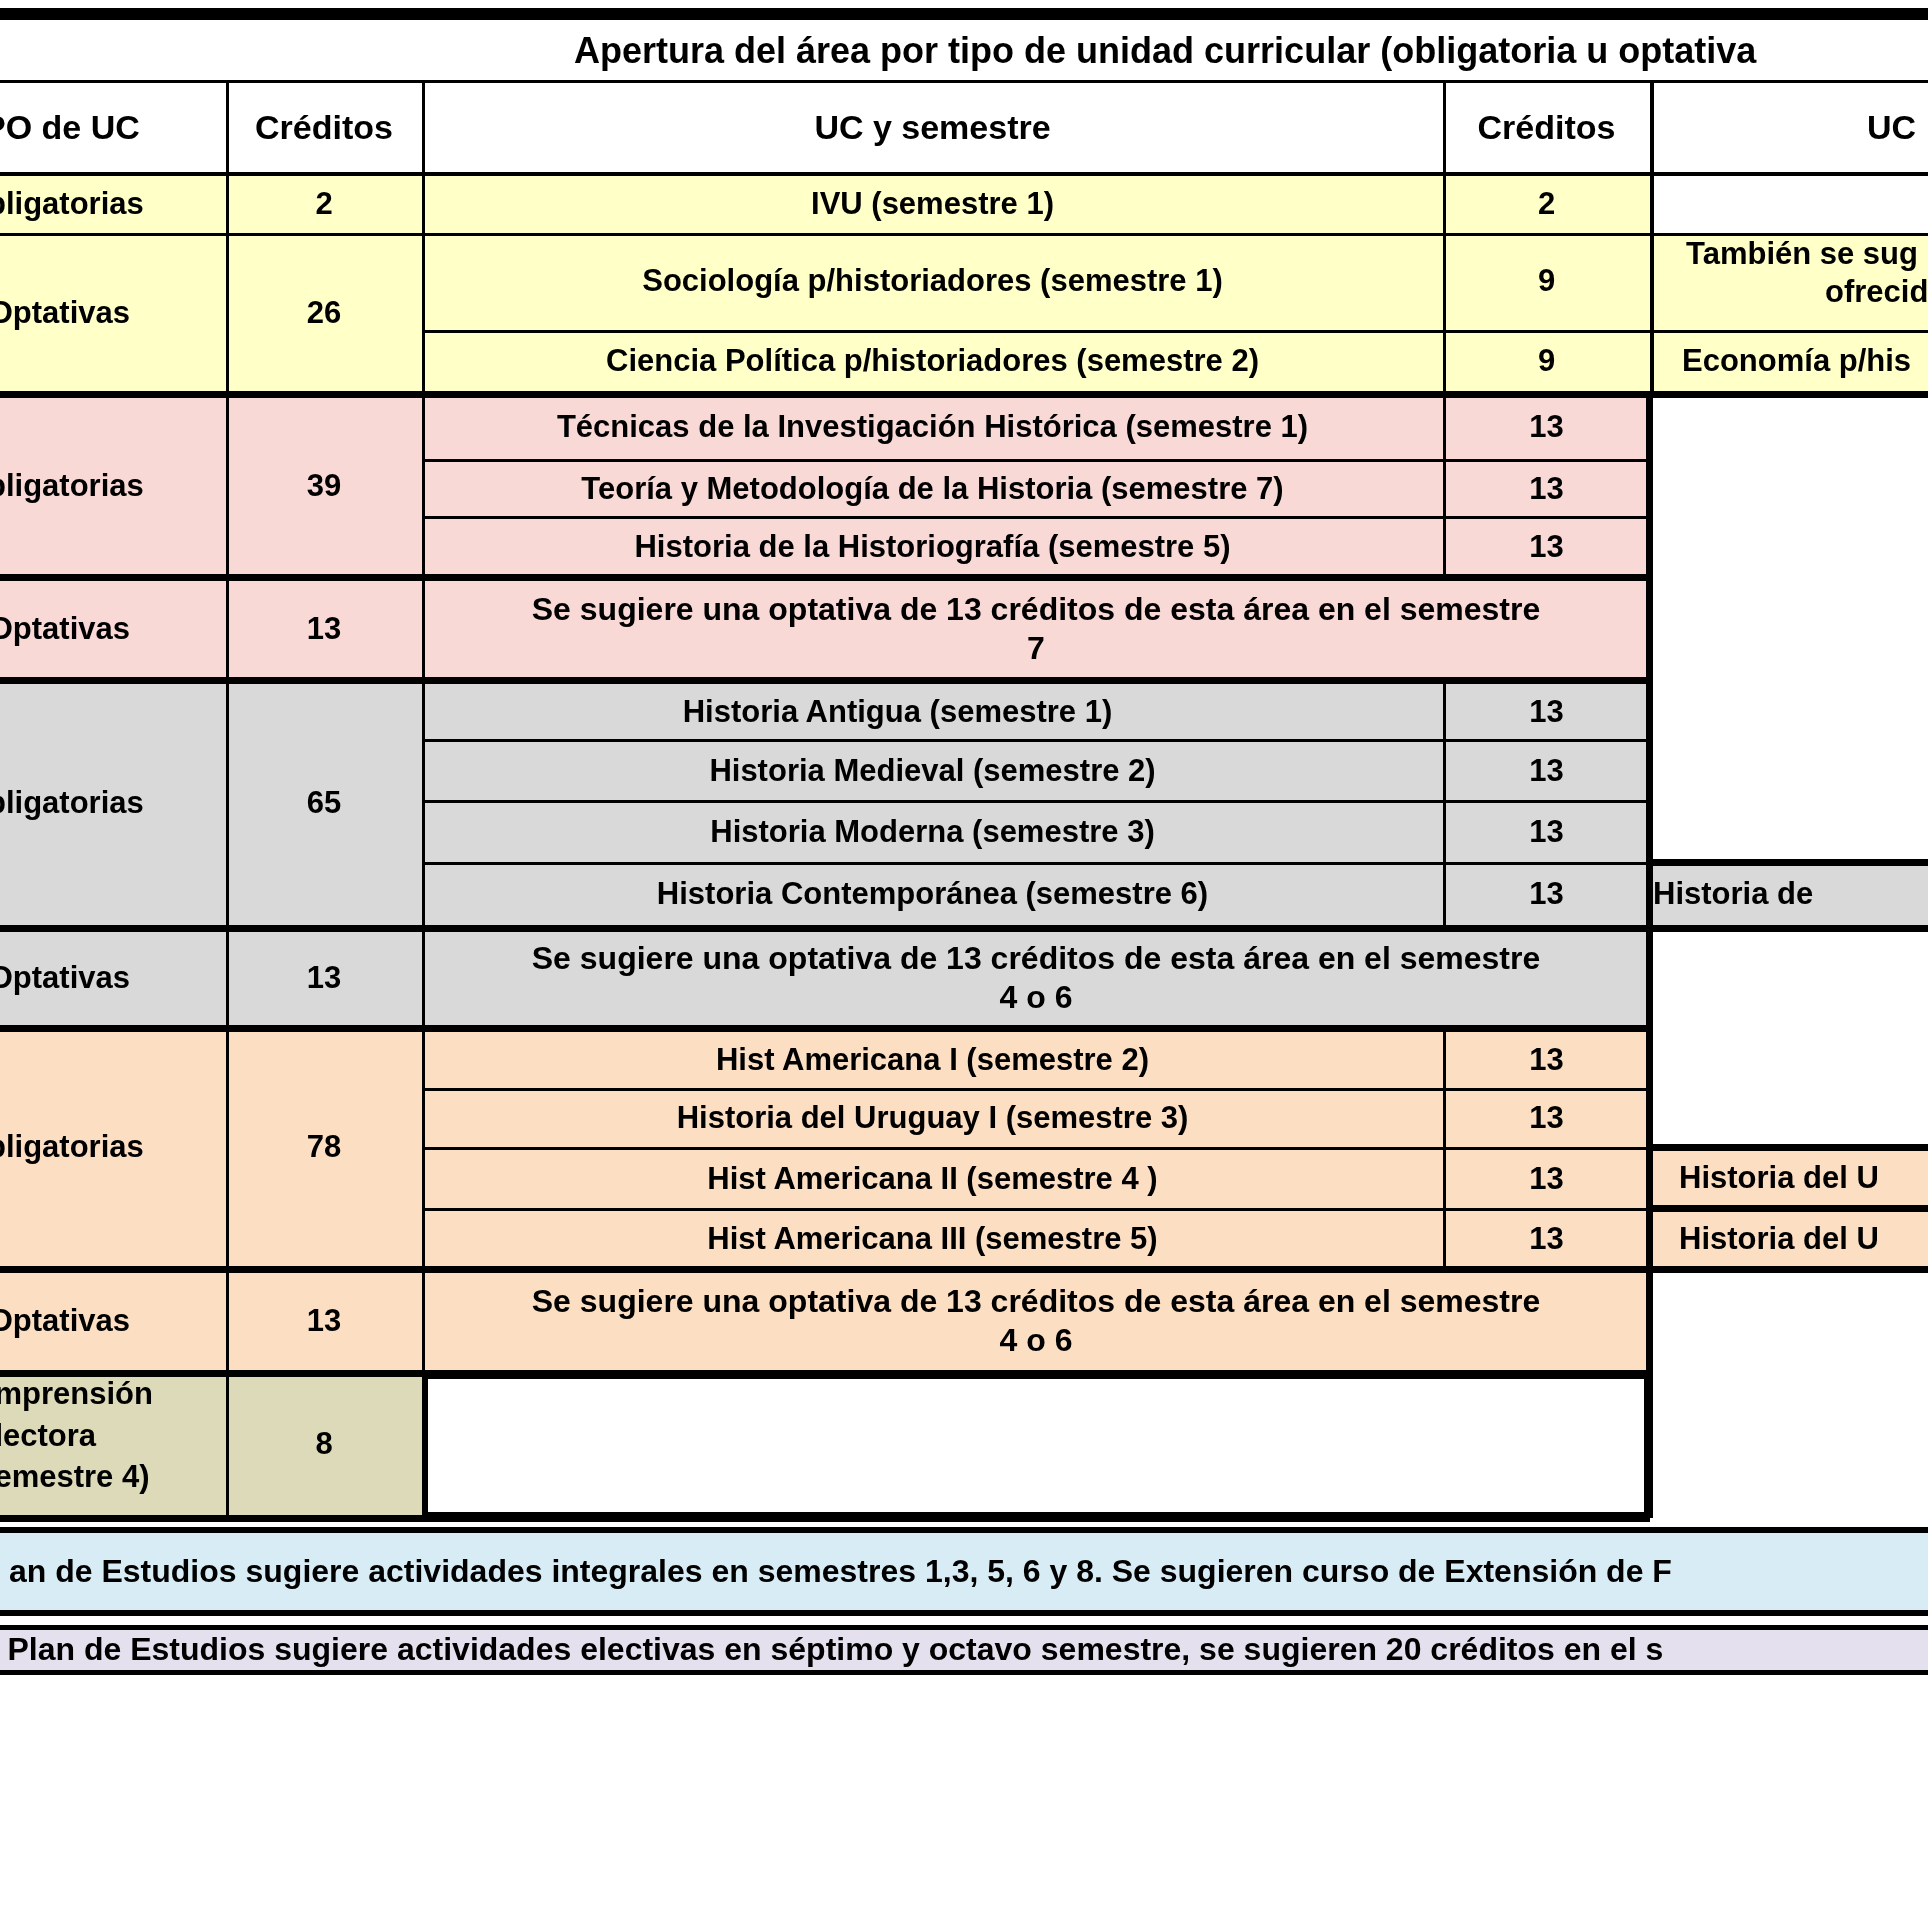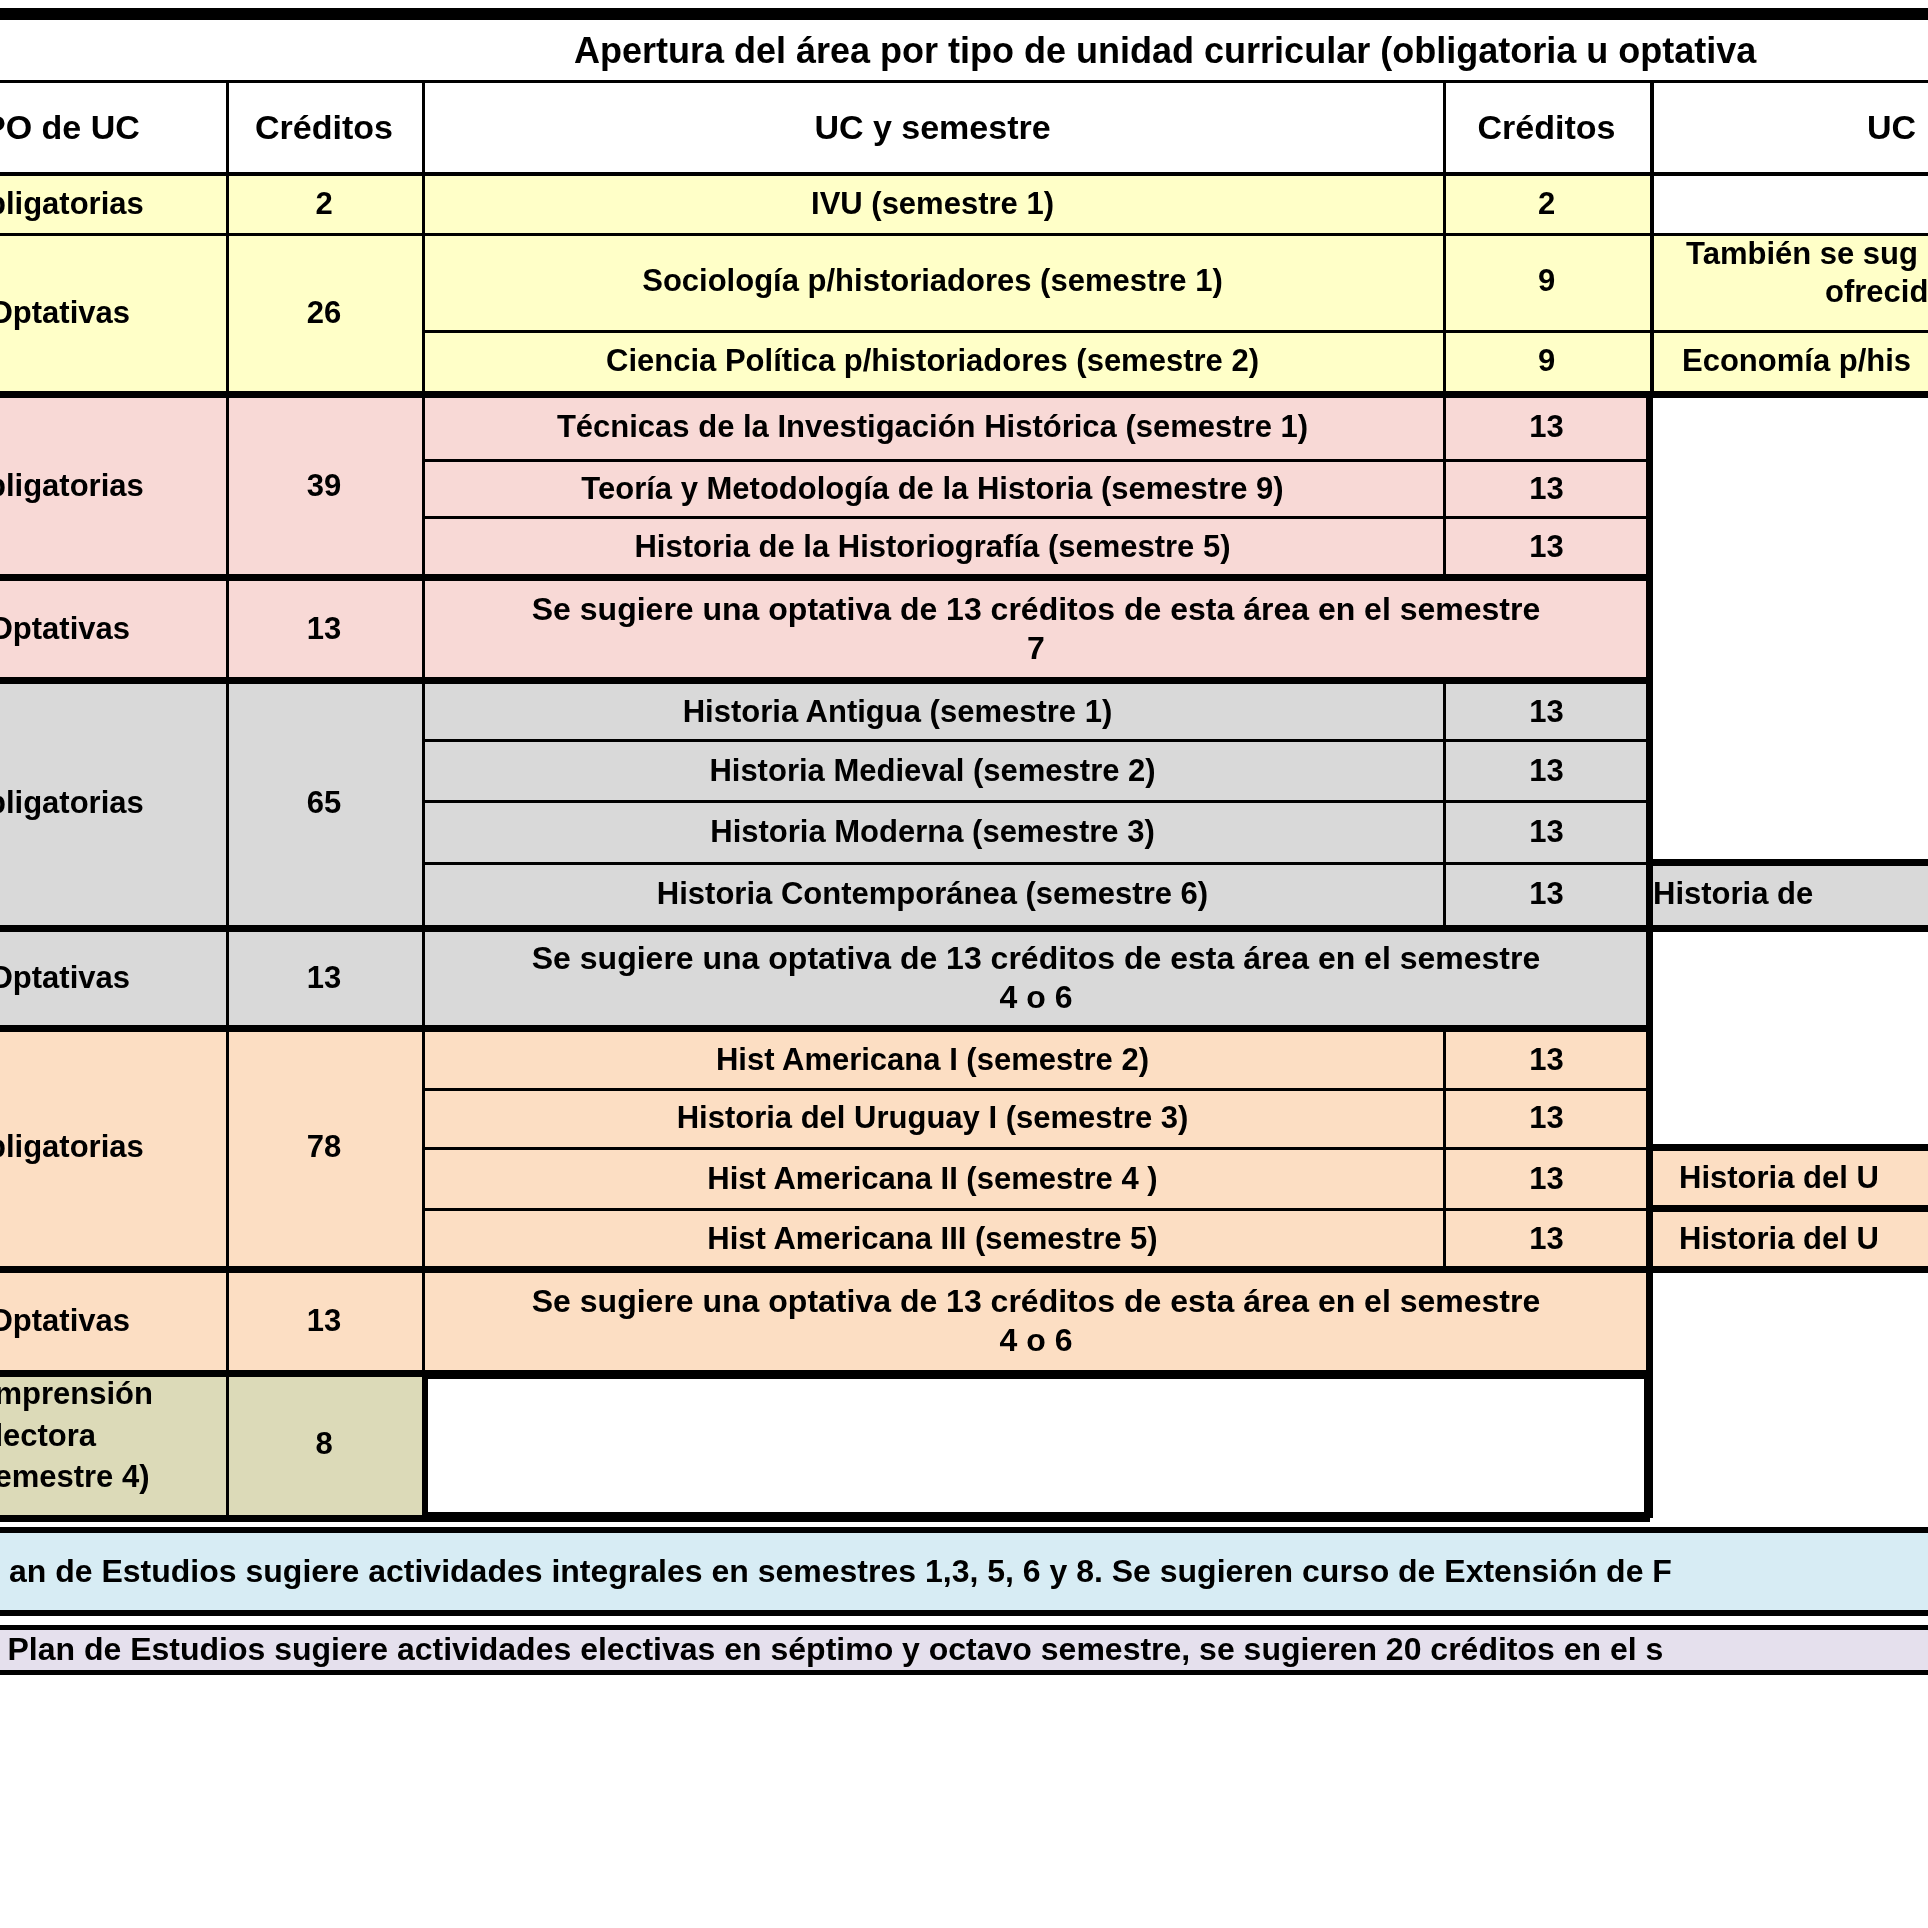--- a/index.html
+++ b/index.html
@@ -138,21 +138,21 @@
 <div class="c" style="left:226px;top:394px;width:196px;height:184px">
   <span>39</span>
 </div>
 <div class="c" style="left:422px;top:396px;width:1021px;height:62px">
   <span>Técnicas de la Investigación Histórica (semestre 1)</span>
 </div>
 <div class="c" style="left:1443px;top:396px;width:207px;height:62px">
   <span>13</span>
 </div>
 <div class="c" style="left:422px;top:461px;width:1021px;height:55px">
-  <span>Teoría y Metodología de la Historia (semestre 9)</span>
+  <span>Teoría y Metodología de la Historia (semestre 7)</span>
 </div>
 <div class="c" style="left:1443px;top:461px;width:207px;height:55px">
   <span>13</span>
 </div>
 <div class="c" style="left:422px;top:519px;width:1021px;height:56px">
   <span>Historia de la Historiografía (semestre 5)</span>
 </div>
 <div class="c" style="left:1443px;top:519px;width:207px;height:56px">
   <span>13</span>
 </div>

